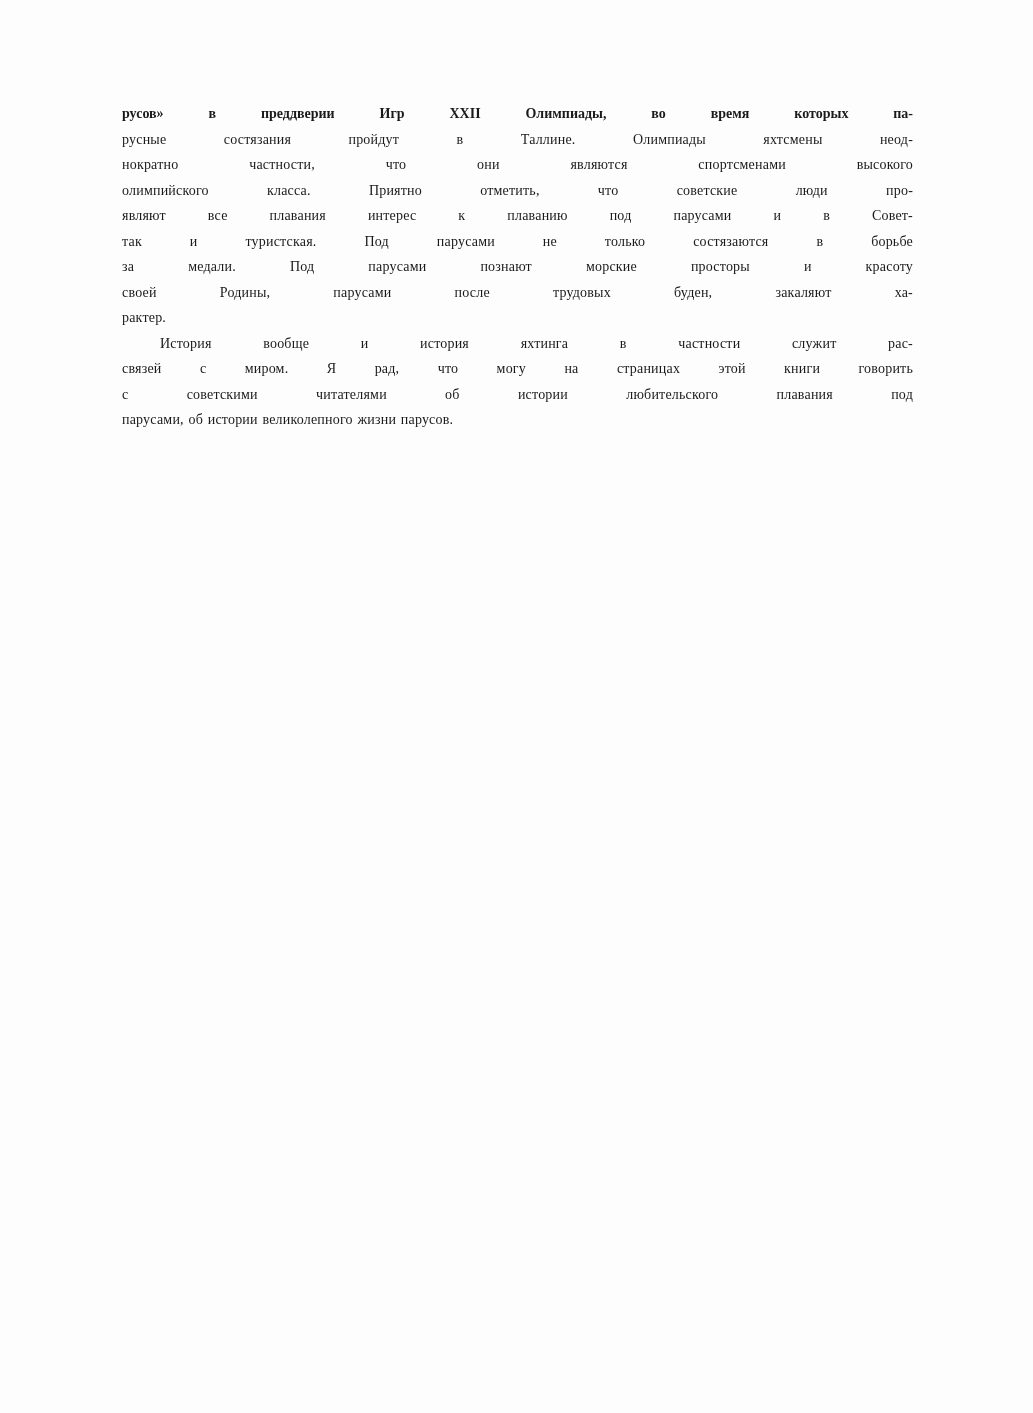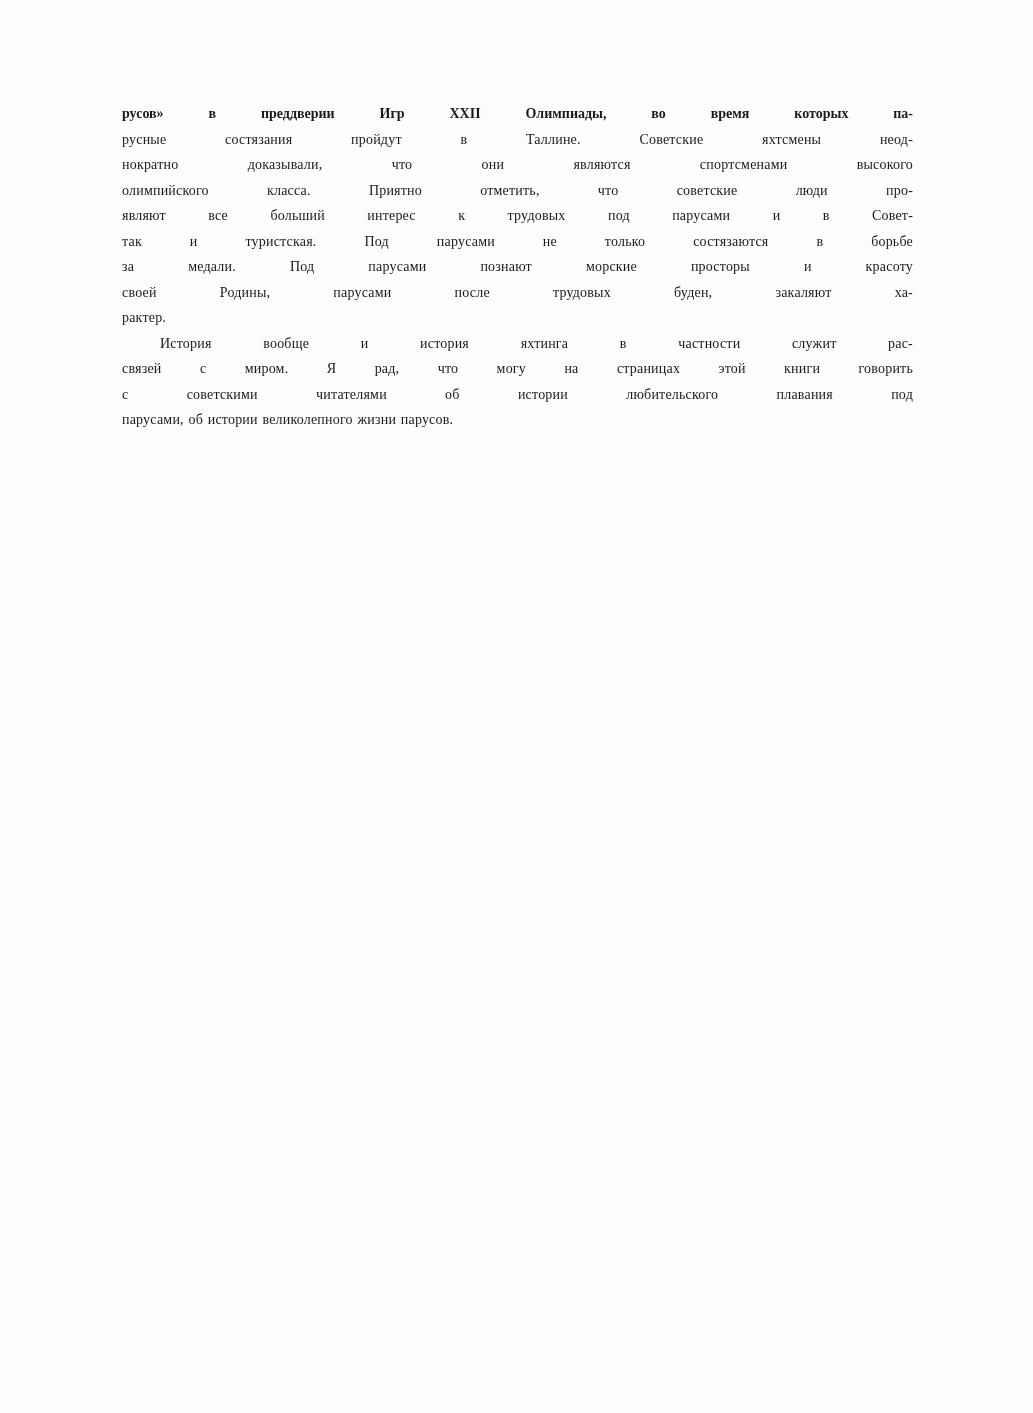--- a/index.html
+++ b/index.html
@@ -46,24 +46,24 @@
       letter-spacing: 0px;
     }
   </style>
 </head>
 <body>
 
 <div class="page">
 
   <div class="paragraph">
     <span class="line first-bold">русов» в преддверии Игр XXII Олимпиады, во время которых па-</span>
-    <span class="line">русные состязания пройдут в Таллине. Советские яхтсмены неод-</span>
-    <span class="line">нократно доказывали, что они являются спортсменами высокого</span>
+    <span class="line">русные состязания пройдут в Таллине. Олимпиады яхтсмены неод-</span>
+    <span class="line">нократно частности, что они являются спортсменами высокого</span>
     <span class="line">олимпийского класса. Приятно отметить, что советские люди про-</span>
-    <span class="line">являют все больший интерес к трудовых под парусами и в Совет-</span>
+    <span class="line">являют все плавания интерес к плаванию под парусами и в Совет-</span>
     <span class="line">так и туристская. Под парусами не только состязаются в борьбе</span>
     <span class="line">за медали. Под парусами познают морские просторы и красоту</span>
     <span class="line">своей Родины, парусами после трудовых буден, закаляют ха-</span>
     <span class="line last">рактер.</span>
   </div>
 
   <div class="paragraph">
     <span class="line indent">История вообще и история яхтинга в частности служит рас-</span>
     <span class="line">связей с миром. Я рад, что могу на страницах этой книги говорить</span>
     <span class="line">с советскими читателями об истории любительского плавания под</span>

